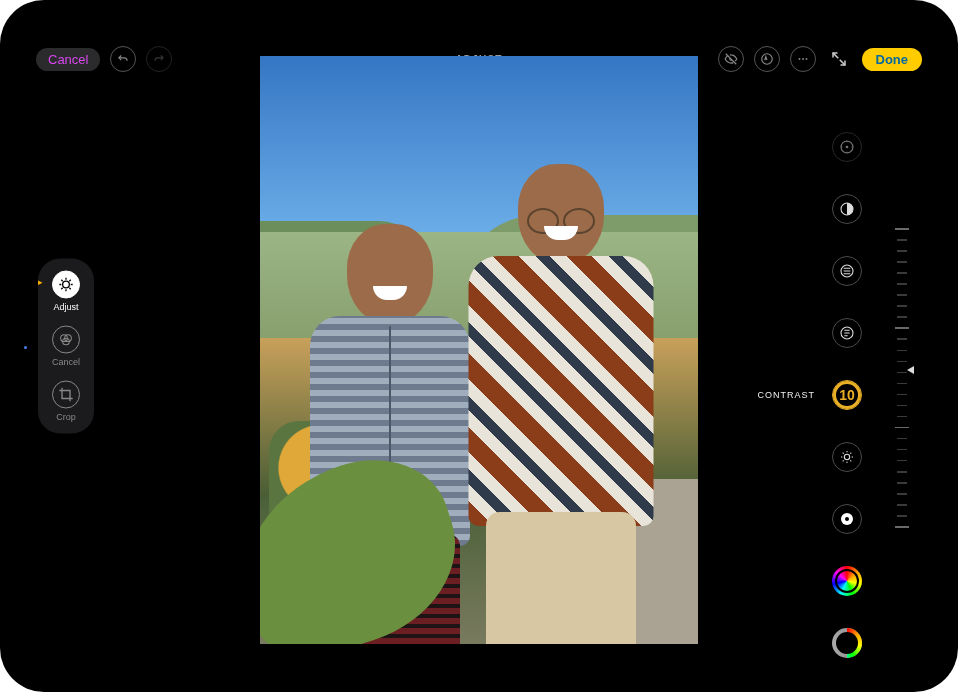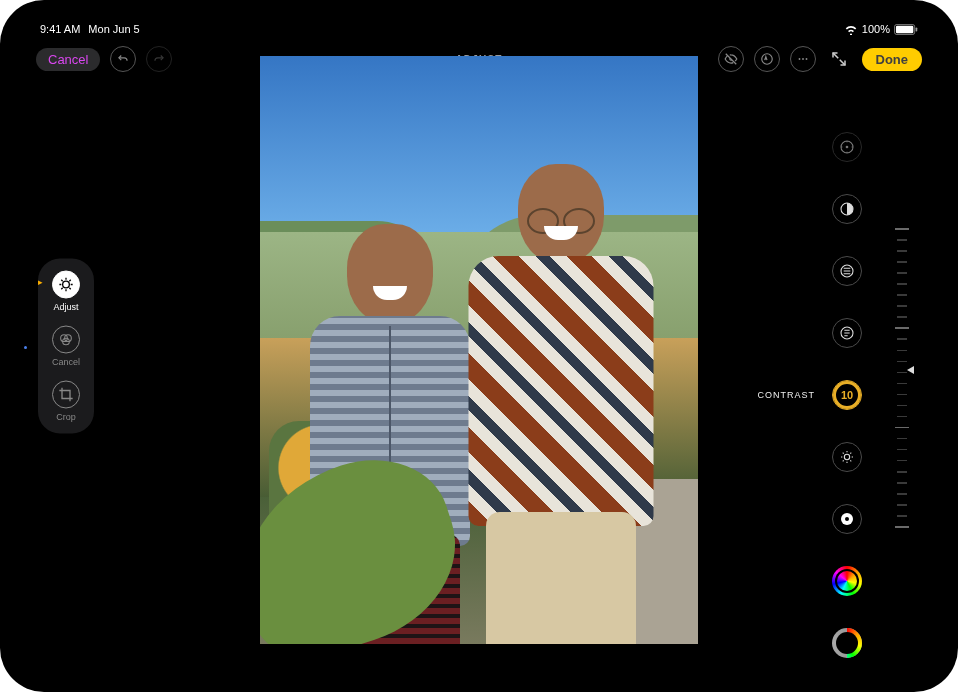--- a/index.html
+++ b/index.html
@@ -72,21 +72,21 @@
     border-radius: 50%;
     border: 1.5px solid #555;
     display: flex; align-items: center; justify-content: center;
     color: #888;
     cursor: pointer;
   }
   .round-btn svg { width: 14px; height: 14px; }
   .round-btn.disabled { opacity: 0.4; }
   .done-btn {
     background: #ffcc00;
-    color: #404040;
+    color: #0369a1;
     border-radius: 14px;
     padding: 4px 14px;
     font-size: 13px;
     font-weight: 600;
     cursor: pointer;
   }
   .expand-btn {
     width: 26px; height: 26px;
     display: flex; align-items: center; justify-content: center;
     color: #ccc;
@@ -229,21 +229,21 @@
     color: #ddd;
     cursor: pointer;
   }
   .adj-item.faded { opacity:.55; }
   .adj-item.selected {
     border-color: #e9af27;
     box-shadow: 0 0 0 2.5px #000, 0 0 0 3px #e9af27 inset;
   }
   .adj-item svg { width:16px; height:16px; }
   .adj-item .val {
-    font-size: 11px;
+    font-size: 14px;
     color: #e9af27;
     font-weight: 600;
   }
   .adj-label {
     position: absolute;
     right: 46px; top: 50%; transform: translateY(-50%);
     font-size: 9px;
     letter-spacing: 1px;
     color: #eee;
     white-space: nowrap;
@@ -281,41 +281,20 @@
   }
 </style>
 </head>
 <body>
 
 <div class="device">
   <div class="screen">
 
     <div class="home-indicator-dot"></div>
 
-    <div class="status-bar">
-      <div class="status-left">
-        <span>9:41 AM</span>
-        <span>Mon Jun 5</span>
-      </div>
-      <div class="status-right">
-        <span class="wifi-icon">
-          <svg viewBox="0 0 16 12" width="14" height="11" fill="#fff">
-              <path d="M8 10.5a1.2 1.2 0 100 2.4 1.2 1.2 0 000-2.4zm-3.4-2.7l1.3 1.3a3 3 0 014.2 0l1.3-1.3a4.9 4.9 0 00-6.8 0zM2 4.6l1.3 1.3a6.7 6.7 0 019.4 0L14 4.6a8.5 8.5 0 00-12 0z"></path>
-            </svg>
-        </span>
-        <span>100%</span>
-        <span class="battery-icon">
-          <svg viewBox="0 0 26 12" width="24" height="11">
-              <rect x="0.5" y="0.5" width="22" height="11" rx="2.5" fill="none" stroke="#fff" stroke-opacity="0.5"></rect>
-              <rect x="2" y="2" width="19" height="8" rx="1.4" fill="#fff"></rect>
-              <rect x="23.5" y="3.8" width="1.8" height="4.4" rx="0.9" fill="#fff" fill-opacity="0.6"></rect>
-            </svg>
-        </span>
-      </div>
-    </div>
 
     <div class="top-toolbar">
       <div class="tb-left">
         <div class="pill-btn">Cancel</div>
         <div class="round-btn">
           <svg viewBox="0 0 24 24" fill="none" stroke="currentColor" stroke-width="2">
               <path d="M9 14l-4-4 4-4"></path>
               <path d="M5 10h9a5 5 0 015 5v0"></path>
             </svg>
         </div>

